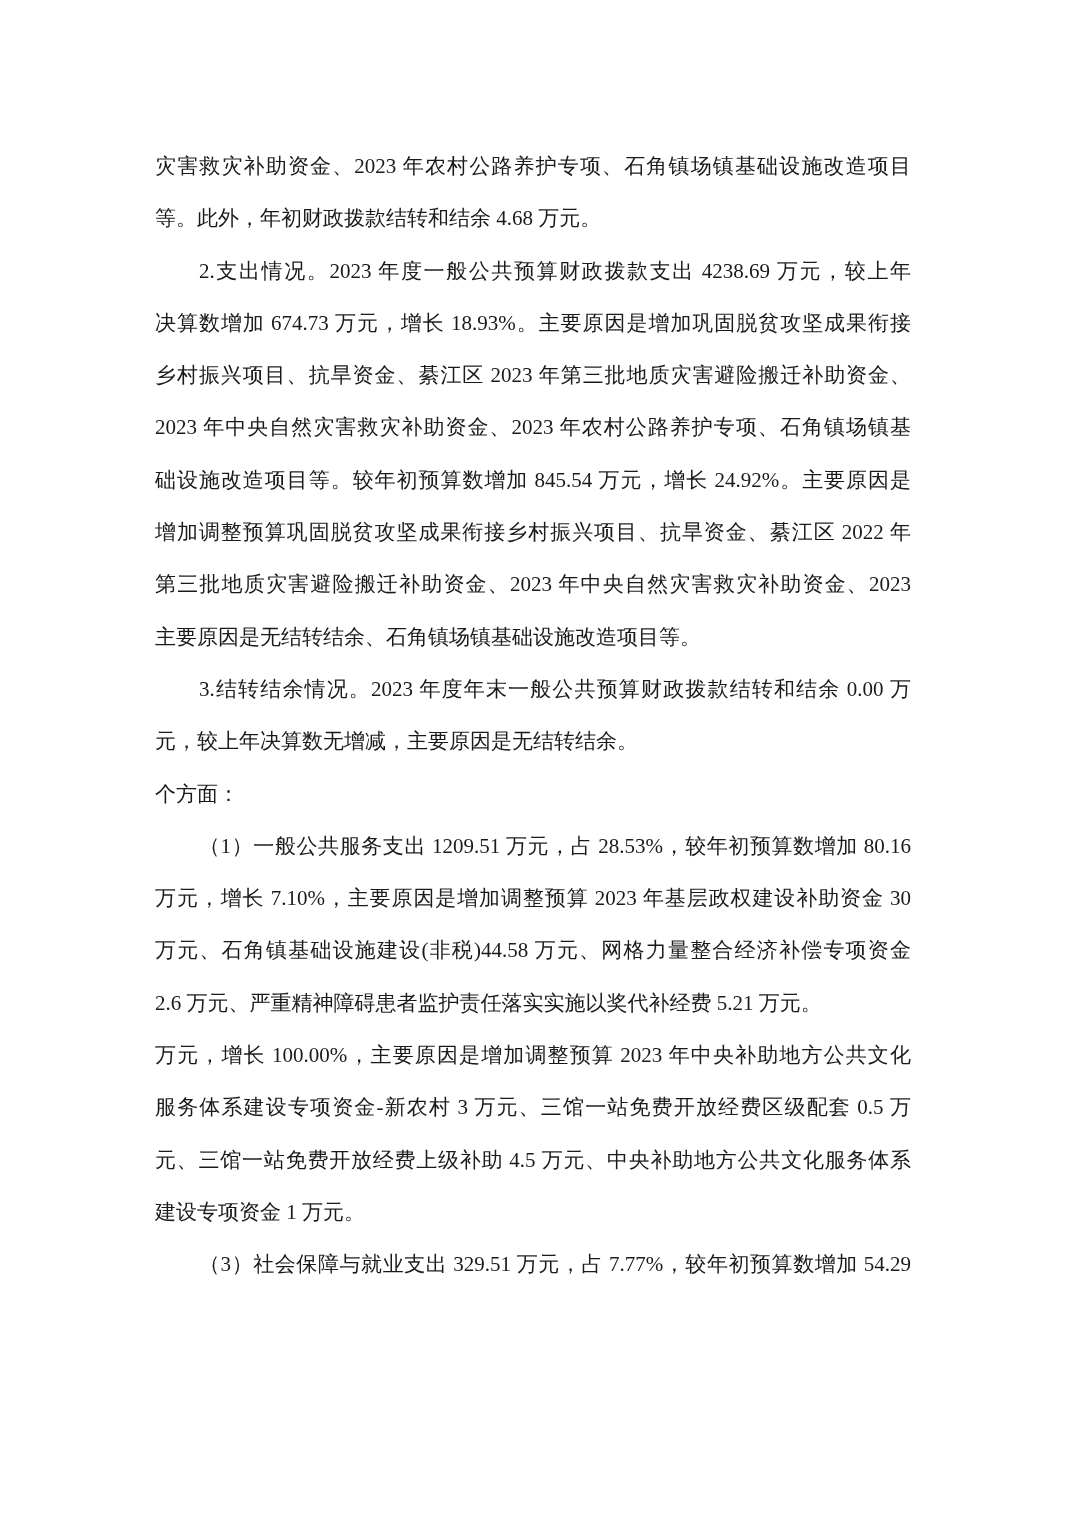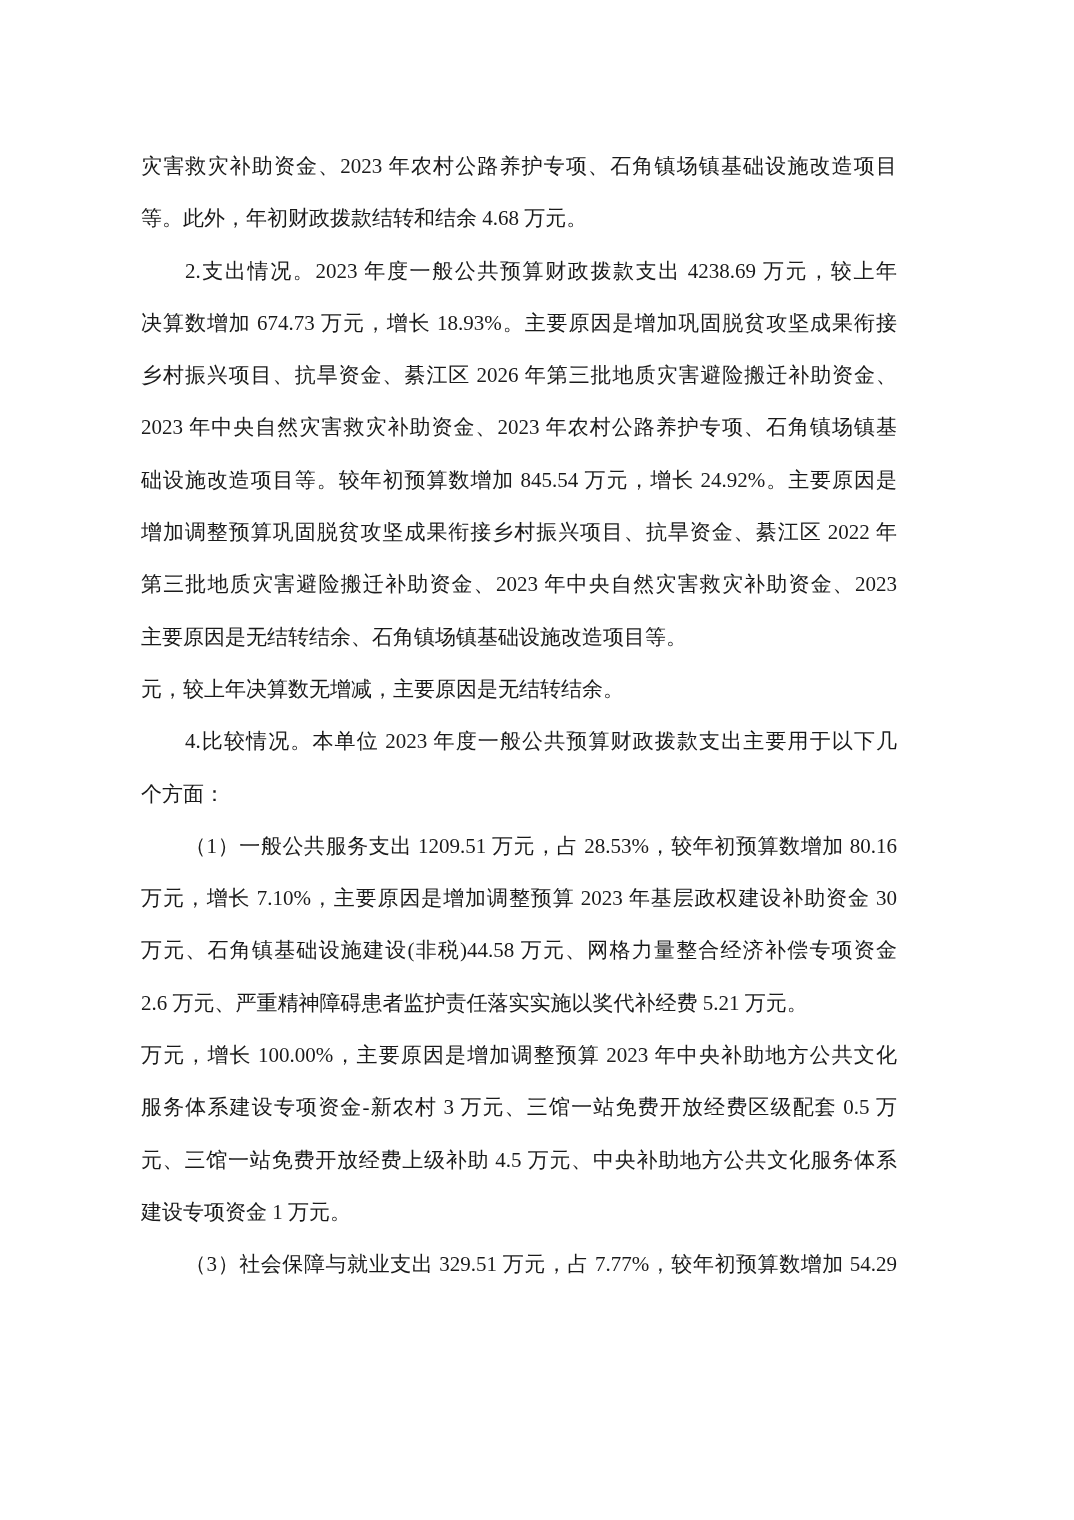--- a/index.html
+++ b/index.html
@@ -14,21 +14,21 @@
   }
   .page {
     position: relative;
     width: 1074px;
     height: 1520px;
     background: #ffffff;
     overflow: hidden;
   }
   .doc {
     position: absolute;
-    left: 141px;
+    left: 155px;
     top: 140px;
     width: 756px;
     font-size: 21px;
     line-height: 52.3px;
     color: #1a1a1a;
     font-family: "Liberation Serif", "DejaVu Serif", serif;
   }
   .line {
     height: 52.3px;
     white-space: nowrap;
@@ -46,28 +46,28 @@
 </style>
 </head>
 <body>
 
 <div class="page" style="background: rgb(255, 255, 255);">
   <div class="doc" style="color: rgb(26, 26, 26);">
       <div class="line">灾害救灾补助资金、2023 年农村公路养护专项、石角镇场镇基础设施改造项目</div>
       <div class="line para-end">等。此外，年初财政拨款结转和结余 4.68 万元。</div>
       <div class="line indent">2.支出情况。2023 年度一般公共预算财政拨款支出 4238.69 万元，较上年</div>
       <div class="line">决算数增加 674.73 万元，增长 18.93%。主要原因是增加巩固脱贫攻坚成果衔接</div>
-      <div class="line">乡村振兴项目、抗旱资金、綦江区 2026 年第三批地质灾害避险搬迁补助资金、</div>
+      <div class="line">乡村振兴项目、抗旱资金、綦江区 2023 年第三批地质灾害避险搬迁补助资金、</div>
       <div class="line">2023 年中央自然灾害救灾补助资金、2023 年农村公路养护专项、石角镇场镇基</div>
       <div class="line">础设施改造项目等。较年初预算数增加 845.54 万元，增长 24.92%。主要原因是</div>
       <div class="line">增加调整预算巩固脱贫攻坚成果衔接乡村振兴项目、抗旱资金、綦江区 2022 年</div>
       <div class="line">第三批地质灾害避险搬迁补助资金、2023 年中央自然灾害救灾补助资金、2023</div>
       <div class="line para-end">主要原因是无结转结余、石角镇场镇基础设施改造项目等。</div>
+      <div class="line indent">3.结转结余情况。2023 年度年末一般公共预算财政拨款结转和结余 0.00 万</div>
       <div class="line para-end">元，较上年决算数无增减，主要原因是无结转结余。</div>
-      <div class="line indent">4.比较情况。本单位 2023 年度一般公共预算财政拨款支出主要用于以下几</div>
       <div class="line para-end">个方面：</div>
       <div class="line indent">（1）一般公共服务支出 1209.51 万元，占 28.53%，较年初预算数增加 80.16</div>
       <div class="line">万元，增长 7.10%，主要原因是增加调整预算 2023 年基层政权建设补助资金 30</div>
       <div class="line">万元、石角镇基础设施建设(非税)44.58 万元、网格力量整合经济补偿专项资金</div>
       <div class="line para-end">2.6 万元、严重精神障碍患者监护责任落实实施以奖代补经费 5.21 万元。</div>
       <div class="line">万元，增长 100.00%，主要原因是增加调整预算 2023 年中央补助地方公共文化</div>
       <div class="line">服务体系建设专项资金-新农村 3 万元、三馆一站免费开放经费区级配套 0.5 万</div>
       <div class="line">元、三馆一站免费开放经费上级补助 4.5 万元、中央补助地方公共文化服务体系</div>
       <div class="line para-end">建设专项资金 1 万元。</div>
       <div class="line indent">（3）社会保障与就业支出 329.51 万元，占 7.77%，较年初预算数增加 54.29</div>

